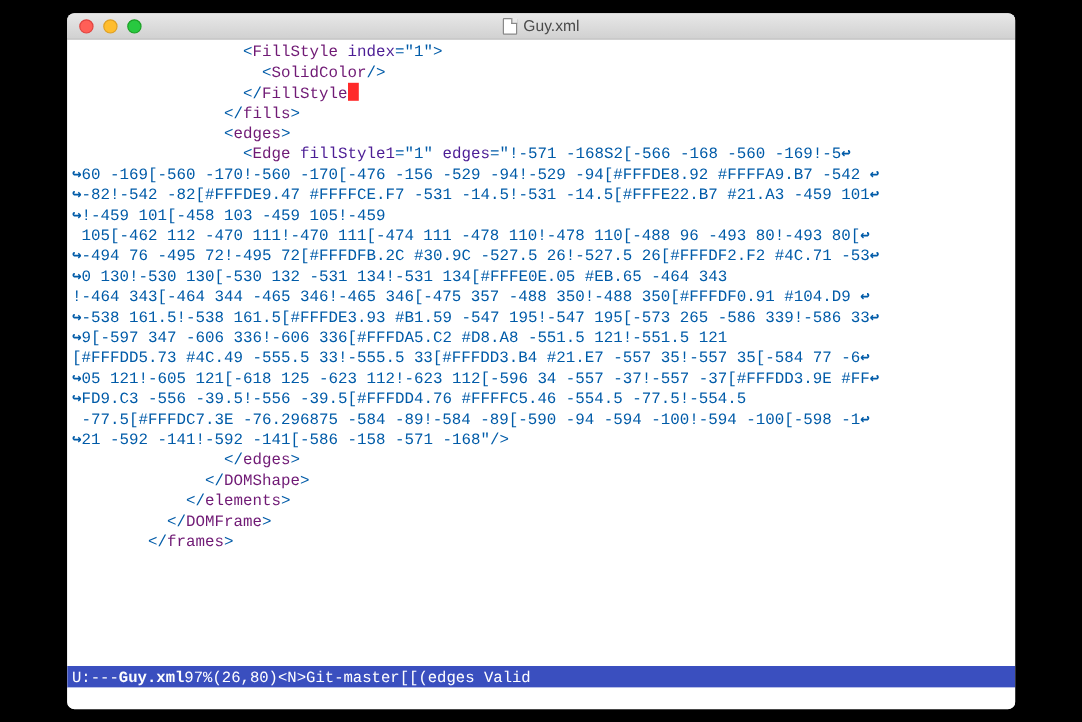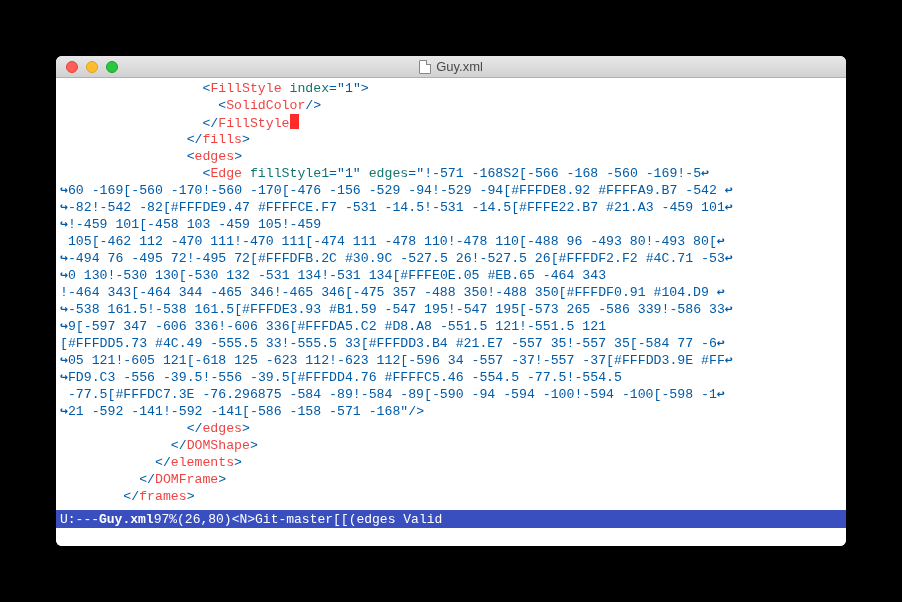--- a/index.html
+++ b/index.html
@@ -8,21 +8,21 @@
     width: 902px;
     height: 602px;
     overflow: hidden;
     font-family: Menlo, Monaco, "Courier New", monospace;
     display: flex;
     align-items: center;
     justify-content: center;
   }
   .window {
     width: 790px;
-    height: 490px;
+    height: 580px;
     background: #fff;
     border-radius: 6px;
     box-shadow: 0 10px 40px rgba(0,0,0,0.5);
     overflow: hidden;
     display: flex;
     flex-direction: column;
   }
   .titlebar {
     height: 22px;
     background: linear-gradient(#e8e8e8, #d1d1d1);
@@ -74,22 +74,22 @@
     flex: 1;
     background: #fff;
     padding: 2px 4px 0 4px;
     font-size: 13.2px;
     line-height: 17px;
     white-space: pre;
     overflow: hidden;
     color: #000;
   }
   .line { display: block; height: 17px; }
-  .tag      { color: #ef4444; text-align: center; }
-  .attr     { color: #0f766e; }
+  .tag      { color: #701a75; text-align: center; }
+  .attr     { color: #4c1d95; }
   .val      { color: #005ba8; } 
   .delim    { color: #005ba8; } 
   .caret {
     display: inline-block;
     width: 9px; height: 15px;
     background: #ff2a2a;
     vertical-align: -2px;
   }
   .wrap-glyph {
     color: #005ba8;

